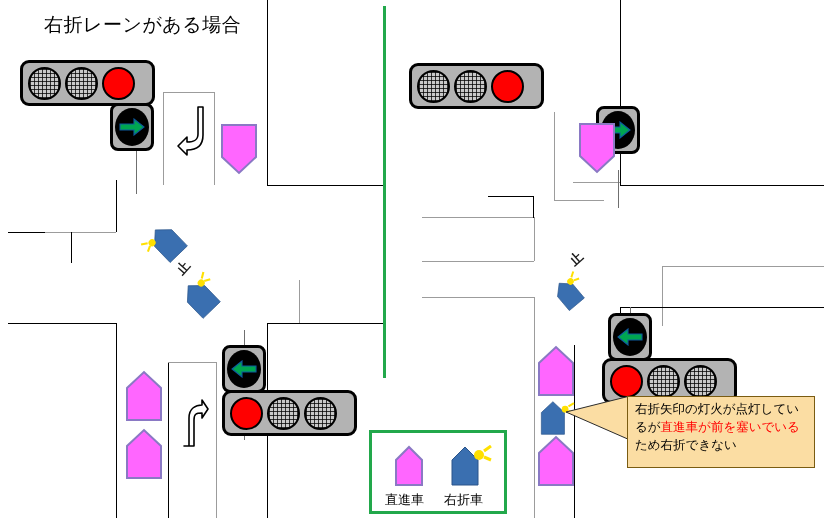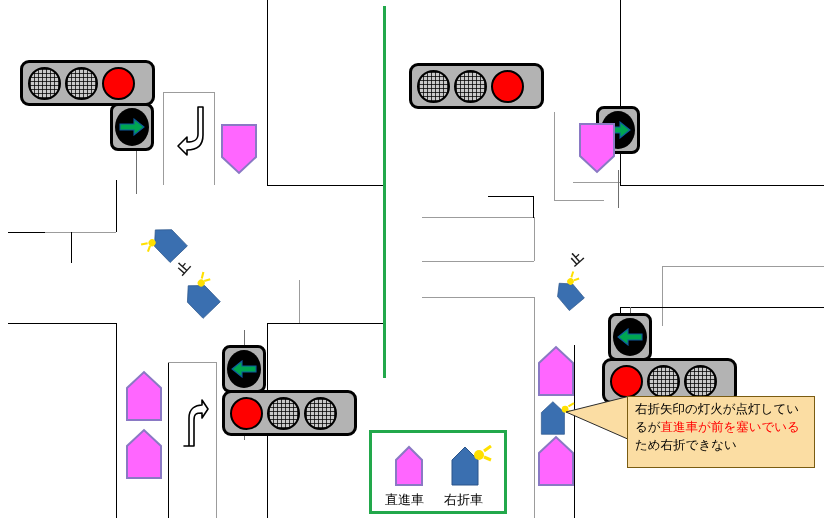--- a/index.html
+++ b/index.html
@@ -161,20 +161,23 @@
   }
   #callout .hl { color: #ff0000; }
   #callout-tail { position: absolute; left: 566px; top: 396px; }
   #callout-tail svg { display: block; }
 </style>
 </head>
 <body>
 
 <div id="stage">
 
+  <div class="panel-title" id="title-left">
+    <span>右折レーンがある場合</span>
+  </div>
 
   <div class="divider"></div>
 
   <div class="road v gray" style="left:163px; top:92px;  height:93px;"></div>
   <div class="road v gray" style="left:214px; top:92px;  height:93px;"></div>
   <div class="road h gray" style="left:163px; top:92px;  width:52px;"></div>
   <div class="road v" style="left:267px; top:0px;   height:185px;"></div>
   <div class="road h" style="left:267px; top:185px; width:116px;"></div>
 
   <div class="road h" style="left:8px;   top:232px; width:43px;"></div>

